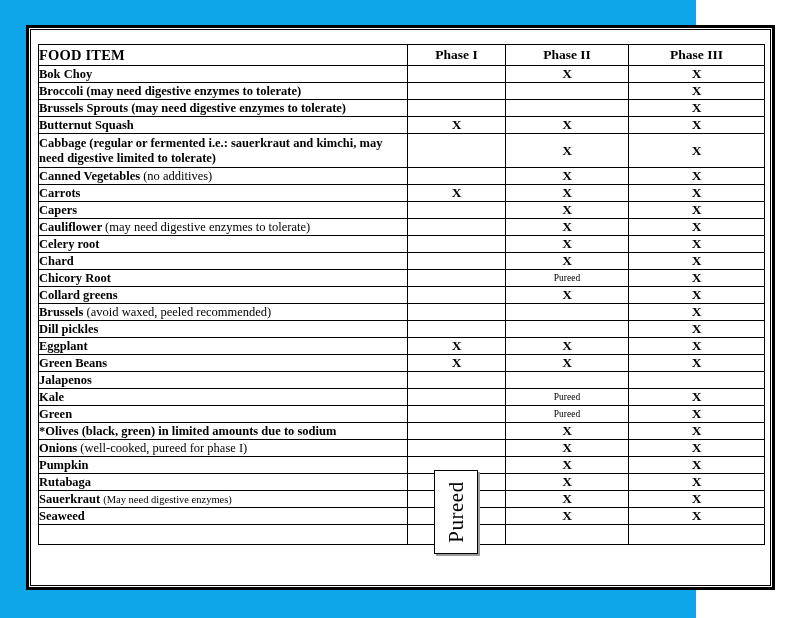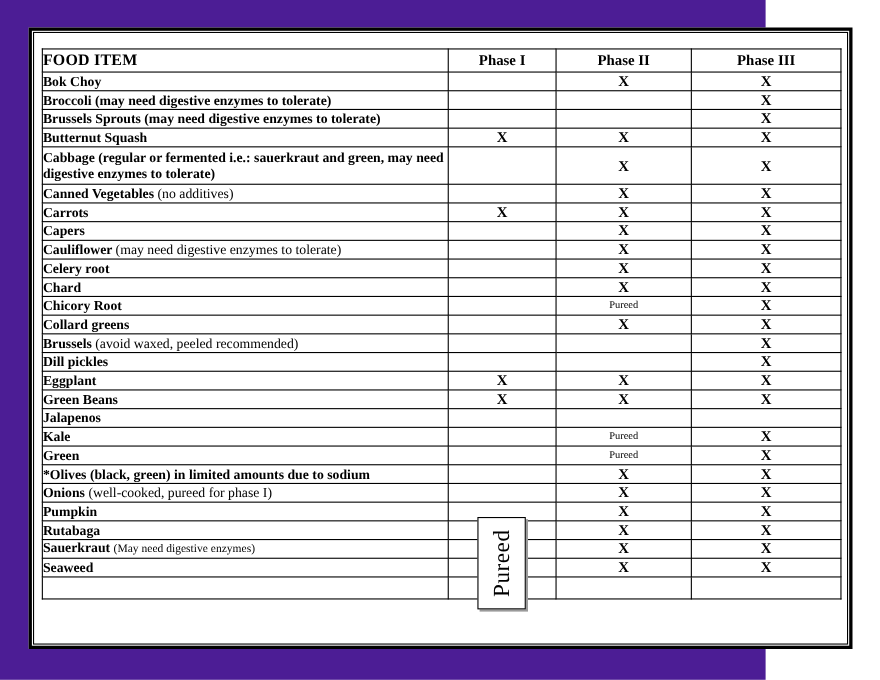--- a/index.html
+++ b/index.html
@@ -14,21 +14,21 @@
     color: #000000;
     overflow: hidden;
   }
 
   #page {
     position: absolute;
     left: 0;
     top: 0;
     width: 696px;
     height: 618px;
-    background: #4c1d95;
+    background: #0ea5e9;
   }
 
   
   #page-frame {
     position: absolute;
     left: 26px;
     top: 25px;
     width: 749px;
     height: 565px;
     border: 3px solid #000000;
@@ -193,21 +193,21 @@
             <td class="cell-mark"></td>
             <td class="cell-mark">X</td>
           </tr>
           <tr class="data-row">
             <td class="cell-item"><span>Butternut Squash</span></td>
             <td class="cell-mark">X</td>
             <td class="cell-mark">X</td>
             <td class="cell-mark">X</td>
           </tr>
           <tr class="data-row tall">
-            <td class="cell-item"><span>Cabbage (regular or fermented i.e.: sauerkraut and green, may need digestive enzymes to tolerate)</span></td>
+            <td class="cell-item"><span>Cabbage (regular or fermented i.e.: sauerkraut and kimchi, may need digestive limited to tolerate)</span></td>
             <td class="cell-mark"></td>
             <td class="cell-mark">X</td>
             <td class="cell-mark">X</td>
           </tr>
           <tr class="data-row">
             <td class="cell-item"><span>Canned Vegetables </span><span class="note">(no additives)</span></td>
             <td class="cell-mark"></td>
             <td class="cell-mark">X</td>
             <td class="cell-mark">X</td>
           </tr>

